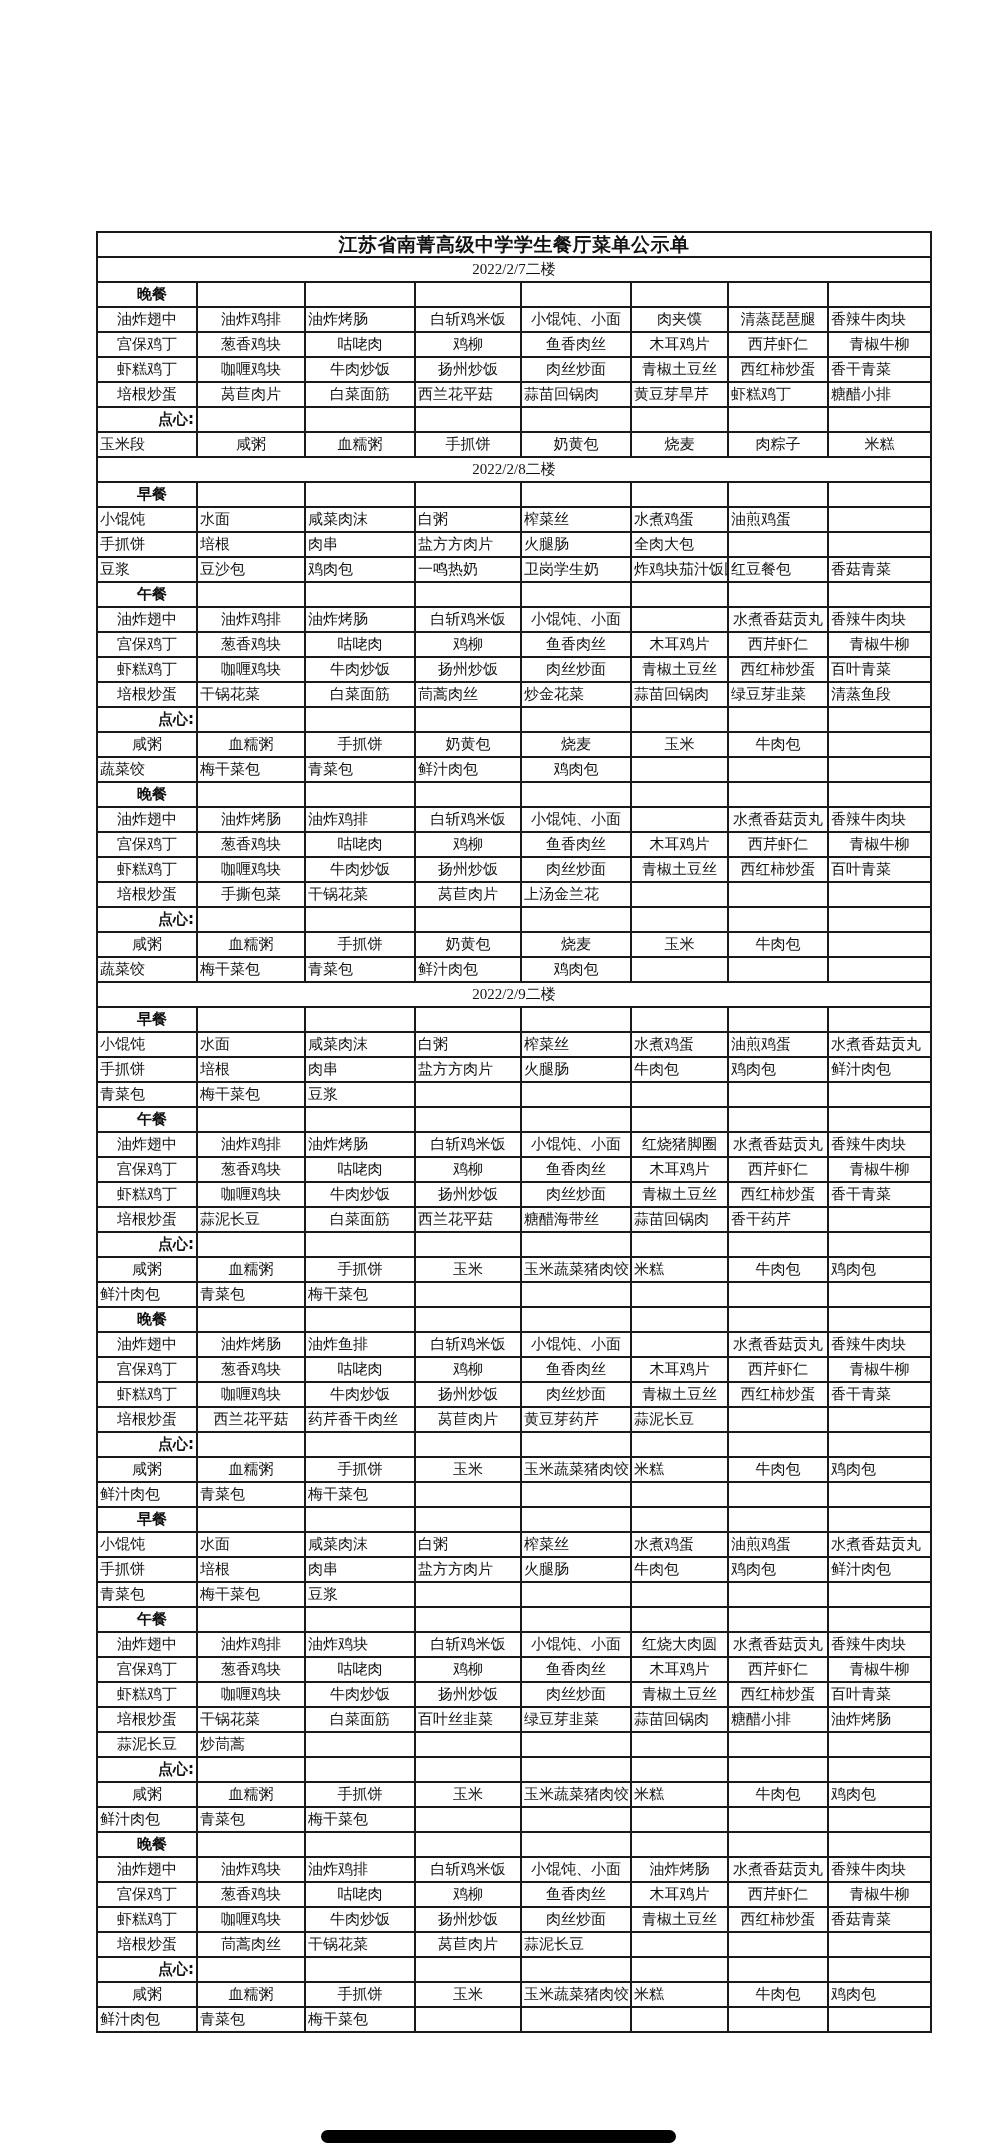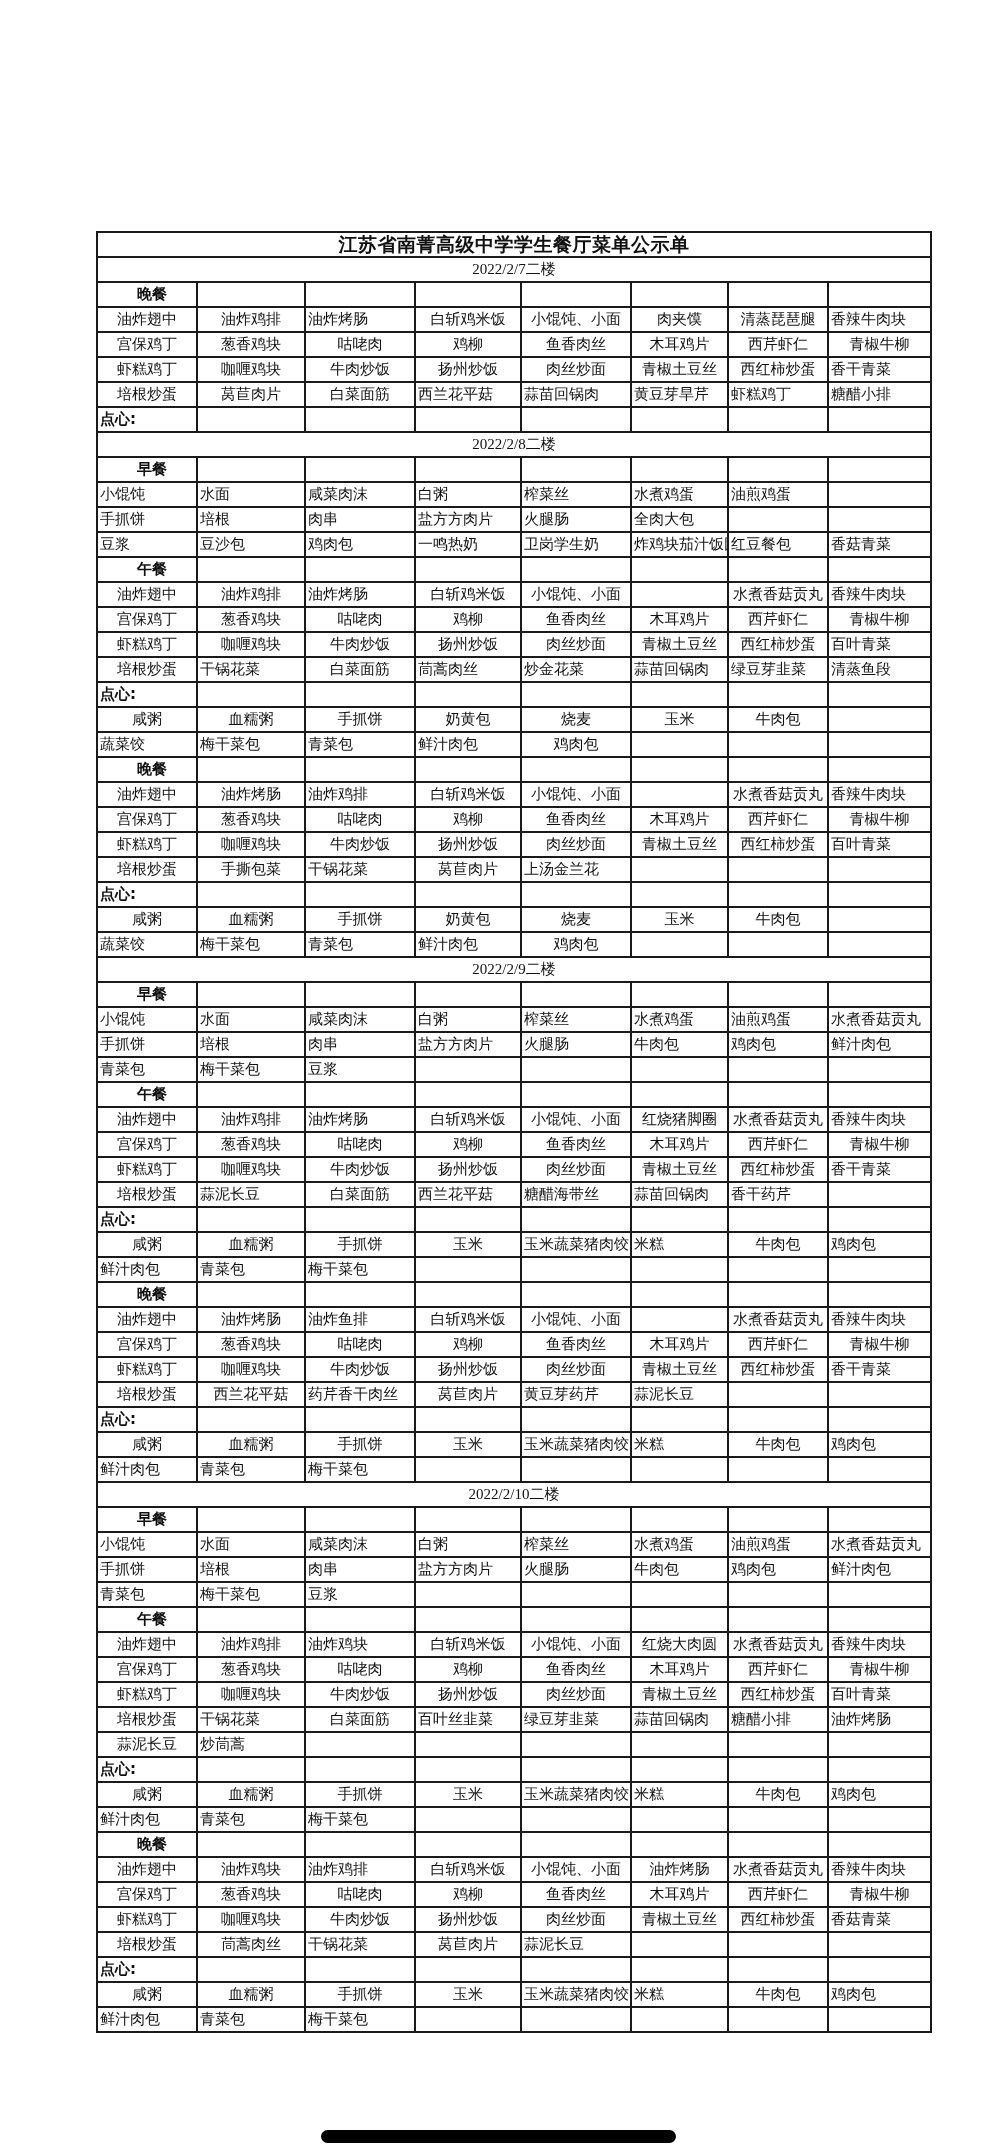--- a/index.html
+++ b/index.html
@@ -4,21 +4,21 @@
 <style>
   html, body { margin:0; padding:0; background:#ffffff; }
   body { width:994px; height:2152px; position:relative; overflow:hidden; font-family:"DejaVu Sans","Liberation Sans",sans-serif; color:#111; }
   #menu-table { position:absolute; left:96px; top:231px; width:834px; border-collapse:collapse; table-layout:fixed;border-radius:15px; }
   #menu-table td { border:2px solid #1a1a1a; height:23px; padding:0 2px; font-size:15px; line-height:23px; white-space:nowrap; overflow:hidden; }
   #menu-table tr.title-row td { height:23px; font-size:19px; font-weight:bold; text-align:center; letter-spacing:0.5px; }
   #menu-table tr.date-row td { font-family:"Liberation Serif","DejaVu Serif",serif; font-size:15px; text-align:center; }
   #menu-table td.c { text-align:center; }
   #menu-table td.l { text-align:left; }
   #menu-table td.hdr { font-weight:bold; text-align:center;padding-left:12px; }
-  #menu-table td.snack { font-weight:bold; text-align:left; }
+  #menu-table td.snack { font-weight:bold; text-align:right; }
   #home-indicator { position:absolute; left:321px; top:2130px; width:355px; height:13px; border-radius:7px; background:#000; }
 </style>
 </head>
 <body>
 
 <table id="menu-table">
   <colgroup>
     <col style="width:100px">
       <col style="width:108px">
       <col style="width:110px">
@@ -88,20 +88,30 @@
       <tr>
         <td class="snack">点心:</td>
         <td></td>
         <td></td>
         <td></td>
         <td></td>
         <td></td>
         <td></td>
         <td></td>
       </tr>
+      <tr>
+        <td class="l">玉米段</td>
+        <td class="c">咸粥</td>
+        <td class="c">血糯粥</td>
+        <td class="c">手抓饼</td>
+        <td class="c">奶黄包</td>
+        <td class="c">烧麦</td>
+        <td class="c">肉粽子</td>
+        <td class="c">米糕</td>
+      </tr>
       <tr class="date-row">
         <td colspan="8">2022/2/8二楼</td>
       </tr>
       <tr>
         <td class="hdr">早餐</td>
         <td></td>
         <td></td>
         <td></td>
         <td></td>
         <td></td>
@@ -494,23 +504,20 @@
       <tr>
         <td class="l">鲜汁肉包</td>
         <td class="l">青菜包</td>
         <td class="l">梅干菜包</td>
         <td class="l"></td>
         <td class="l"></td>
         <td class="l"></td>
         <td class="l"></td>
         <td class="l"></td>
       </tr>
-      <tr class="date-row">
-        <td colspan="8">2022/2/10二楼</td>
-      </tr>
       <tr>
         <td class="hdr">早餐</td>
         <td></td>
         <td></td>
         <td></td>
         <td></td>
         <td></td>
         <td></td>
         <td></td>
       </tr>

